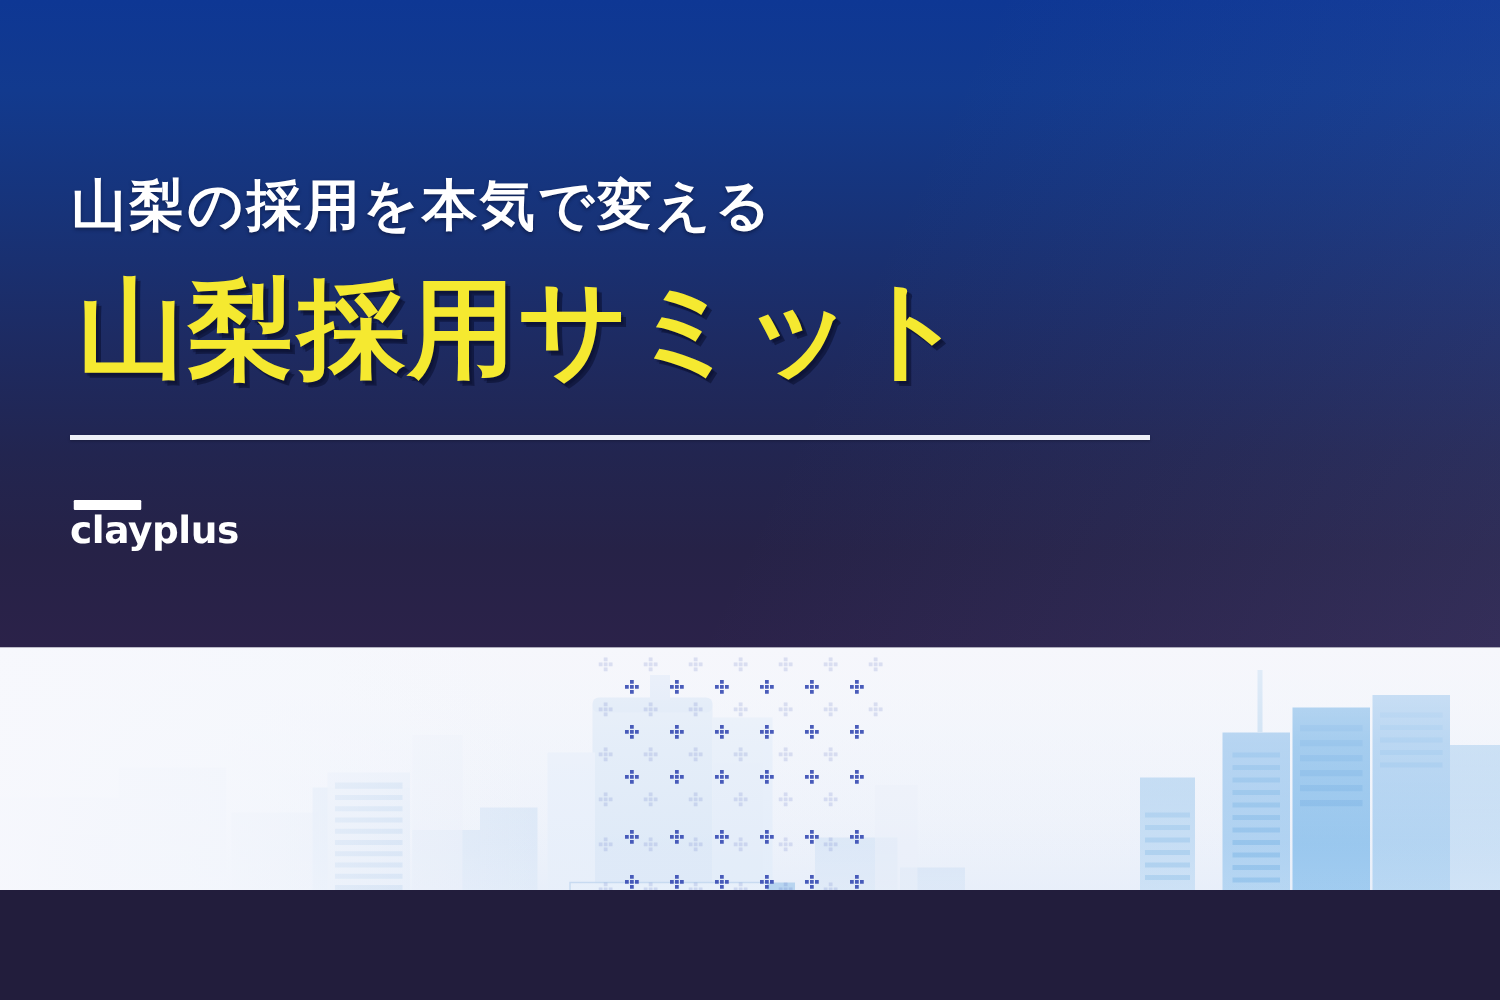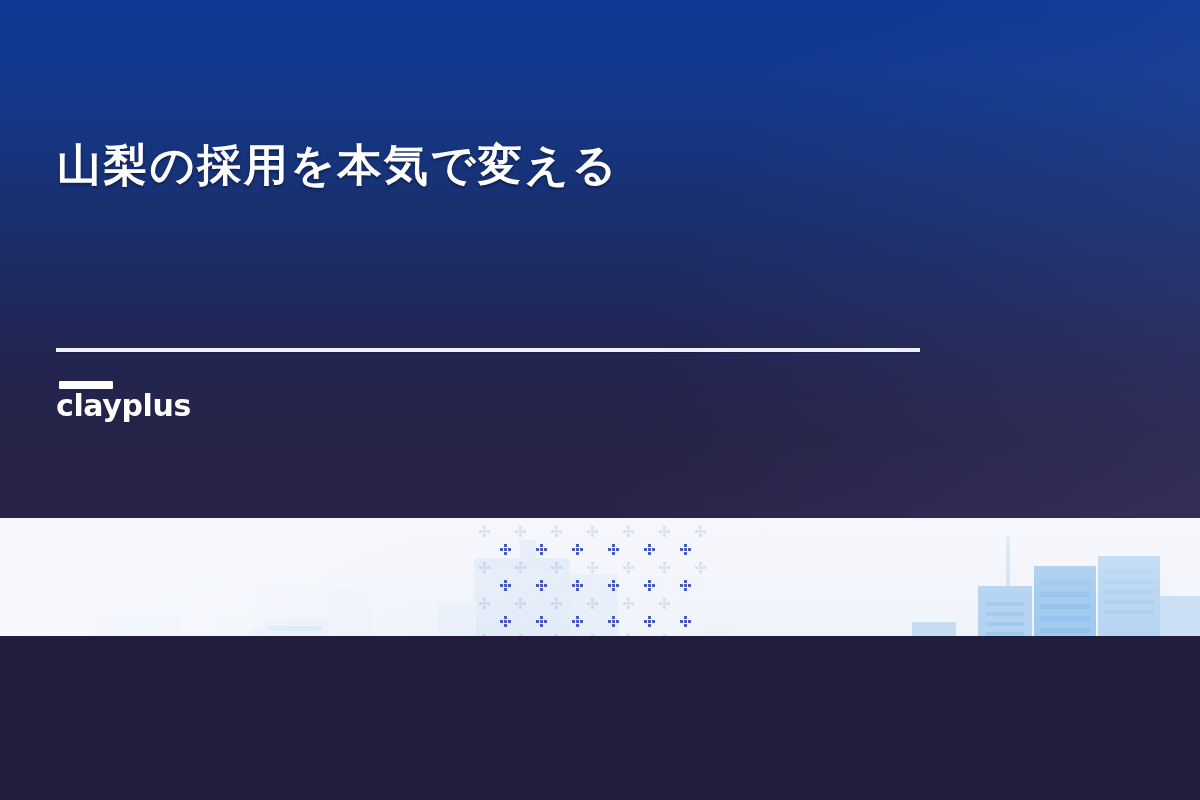--- a/index.html
+++ b/index.html
@@ -1,21 +1,21 @@
 <!DOCTYPE html>
 <html><head>
 <meta charset="utf-8">
 <title>Yamanashi Recruiting Summit Banner</title>
 <style>
   * { margin:0; padding:0; box-sizing:border-box; }
   html,body { width:1200px; height:800px; overflow:hidden; background:#221d3c; }
   body { font-family:"DejaVu Sans","Liberation Sans",sans-serif; }
 
   .banner{
-    position:relative; width:1200px; height:636px; overflow:hidden;
+    position:relative; width:1200px; height:712px; overflow:hidden;
     background:#221d3c;
   }
 
   
   .hero{
     position:absolute; left:0; top:0; width:1200px; height:518px;
     background:linear-gradient(180deg,
        #0e3794 0%,
        #123a8e 14%,
        #173379 33%,
@@ -59,22 +59,22 @@
   }
 
   .divider{
     position:absolute; left:56px; top:348px;
     width:864px; height:4px;
     background:#eef0f8;
     box-shadow:0 1px 2px rgba(0,0,0,.22);
   }
 
   .brand-row{
-    position:absolute; left:56px; top:381px;
-    height:48px; display:flex; align-items:flex-start; gap:22px;
+    position:absolute; left:56px; top:395px;
+    height:48px; display:flex; align-items:center; gap:22px;
   }
   .logo-mark{
     position:relative; display:flex; flex-direction:column;
     align-items:flex-start; justify-content:flex-end;
   }
   .logo-bar{
     width:54px; height:8px; background:#ffffff; margin-left:3px; margin-bottom:4px;
     border-radius:1px;
   }
   .logo-word{
@@ -125,20 +125,21 @@
 <div class="banner">
 
   <div class="hero">
     <div class="hero-sheen"></div>
     <div class="hero-noise"></div>
 
     <div class="hero-inner">
 
       <div class="subtitle">山梨の採用を本気で変える</div>
 
+      <div class="main-title">山梨採用サミット</div>
 
       <div class="divider"></div>
 
       <div class="brand-row">
         <div class="logo-mark">
           <span class="logo-bar"></span>
           <span class="logo-word">clayplus</span>
         </div>
       </div>
 

